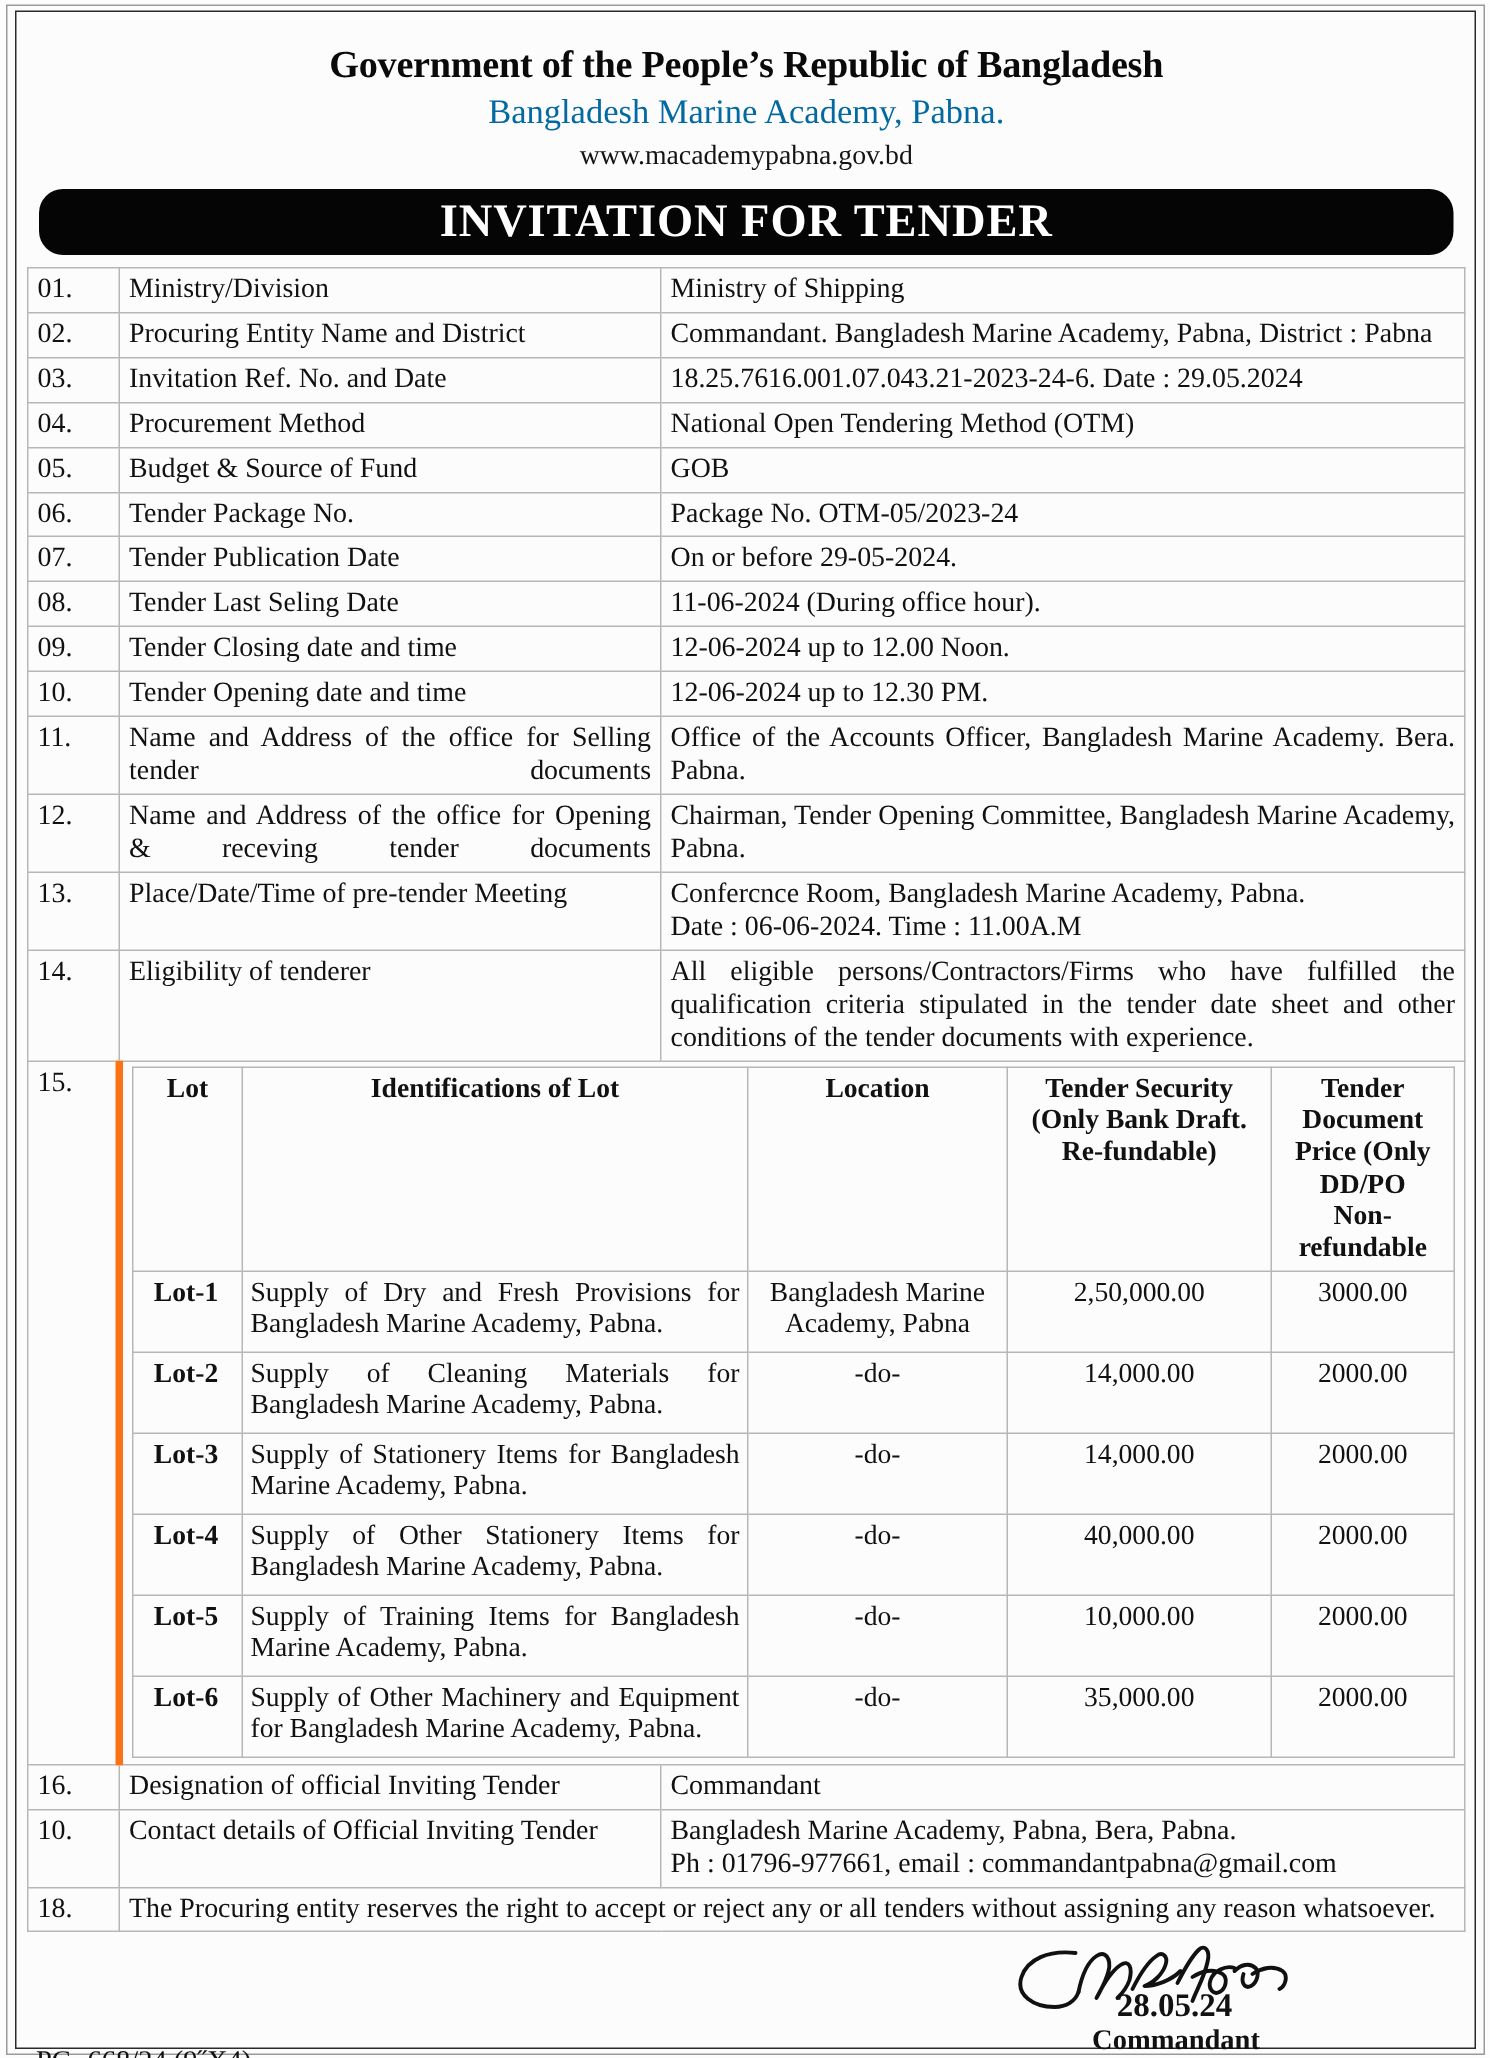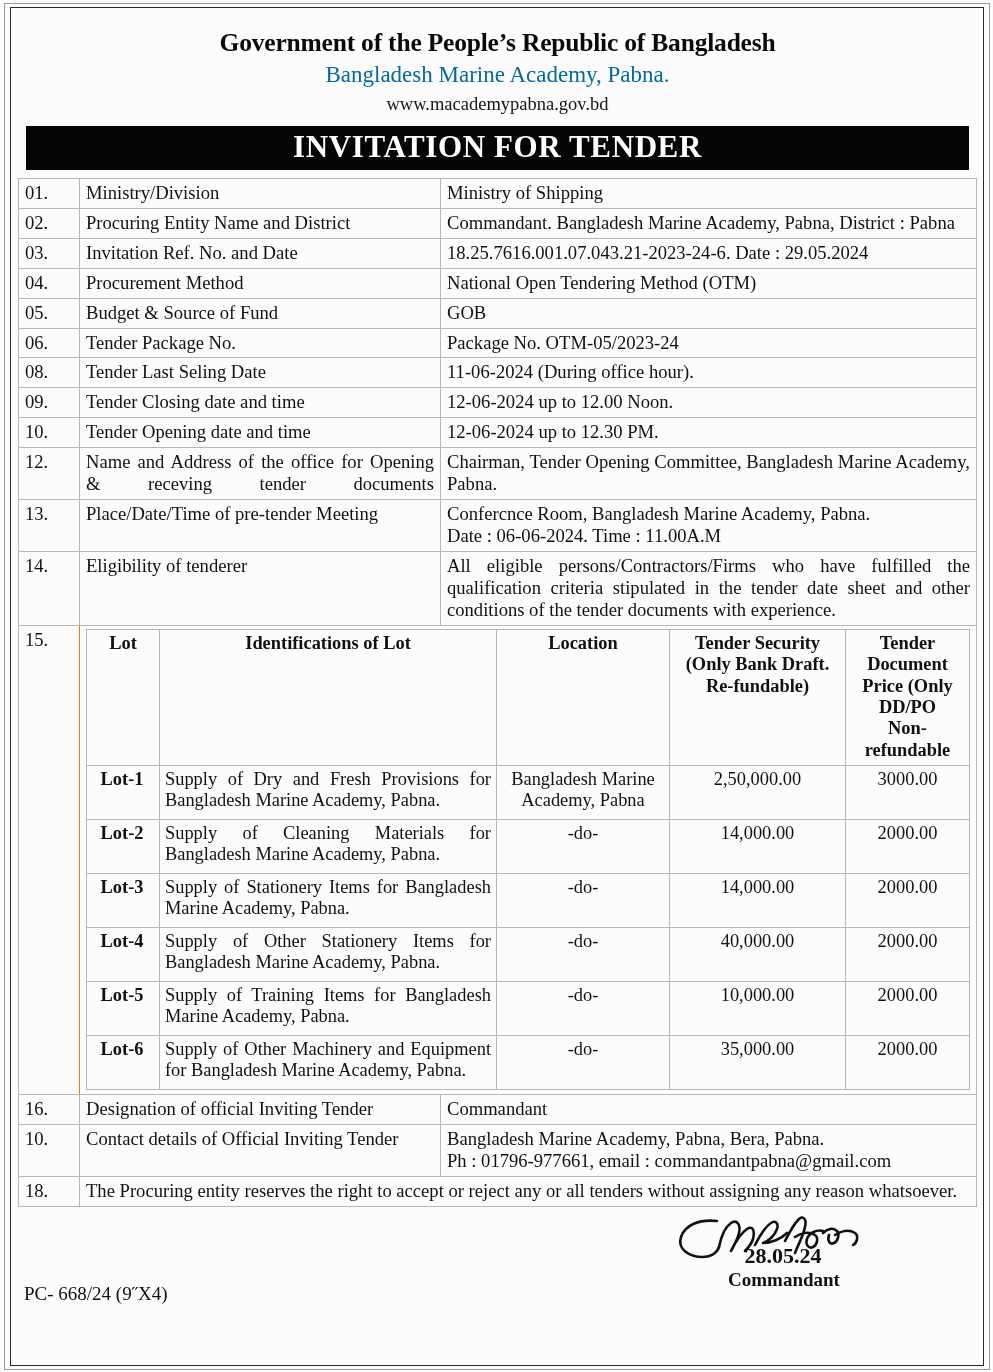--- a/index.html
+++ b/index.html
@@ -76,20 +76,21 @@
   .banner {
     margin: 11px 8px 8px 8px;
     background: #050505;
     color: #ffffff;
     text-align: center;
     font-size: 31px;
     font-weight: bold;
     letter-spacing: 0.6px;
     padding: 4px 0 6px 0;
     line-height: 1.08;
+    border-radius: 16px;
   }
 
   
   table.doc {
     width: 100%;
     border-collapse: collapse;
     table-layout: fixed;
     margin: 0 auto;
   }
   table.doc td {
@@ -160,21 +161,21 @@
   table.lots td.c-ident {
     text-align: justify;
     text-align-last: left;
   }
   table.lots td.c-loc { text-align: center; }
   table.lots td.c-num { text-align: center; }
 
   tr.lotrow td { height: 46px; }
 
   
-  tr.row15 > td.sn { border-right: 1px solid #f97316; }
+  tr.row15 > td.sn { border-right: 5px solid #f97316; }
 
   
   .footer {
     position: relative;
     height: 126px;
     margin-top: 2px;
   }
   .logo-block {
     position: absolute;
     left: 140px;
@@ -274,33 +275,43 @@
           <td class="sn">05.</td>
           <td class="label nojust">Budget &amp; Source of Fund</td>
           <td class="value">GOB</td>
         </tr>
         <tr>
           <td class="sn">06.</td>
           <td class="label nojust">Tender Package No.</td>
           <td class="value">Package No. OTM-05/2023-24</td>
         </tr>
         <tr>
+          <td class="sn">07.</td>
+          <td class="label nojust">Tender Publication Date</td>
+          <td class="value">On or before 29-05-2024.</td>
+        </tr>
+        <tr>
           <td class="sn">08.</td>
           <td class="label nojust">Tender Last Seling Date</td>
           <td class="value">11-06-2024 (During office hour).</td>
         </tr>
         <tr>
           <td class="sn">09.</td>
           <td class="label nojust">Tender Closing date and time</td>
           <td class="value">12-06-2024 up to 12.00 Noon.</td>
         </tr>
         <tr>
           <td class="sn">10.</td>
           <td class="label nojust">Tender Opening date and time</td>
           <td class="value">12-06-2024 up to 12.30 PM.</td>
+        </tr>
+        <tr>
+          <td class="sn">11.</td>
+          <td class="label">Name and Address of the office for Selling tender documents</td>
+          <td class="value just">Office of the Accounts Officer, Bangladesh Marine Academy. Bera. Pabna.</td>
         </tr>
         <tr>
           <td class="sn">12.</td>
           <td class="label">Name and Address of the office for Opening &amp; receving tender documents</td>
           <td class="value just">Chairman, Tender Opening Committee,   Bangladesh Marine Academy, Pabna.</td>
         </tr>
         <tr>
           <td class="sn">13.</td>
           <td class="label nojust">Place/Date/Time of pre-tender Meeting</td>
           <td class="value">

